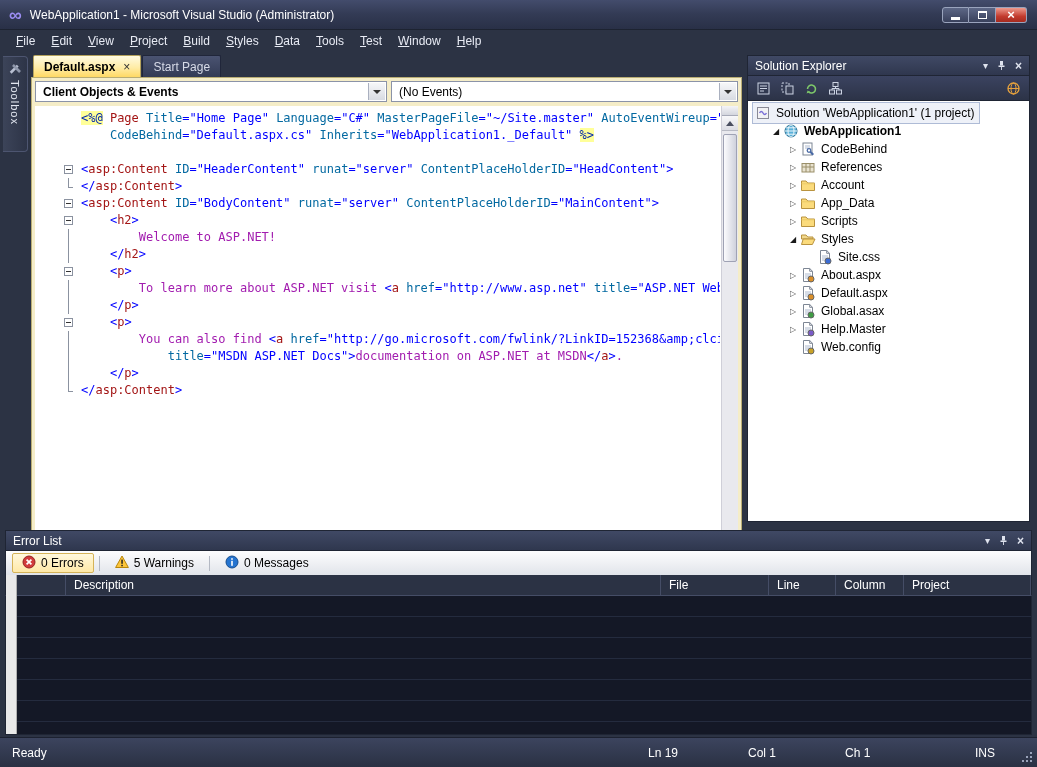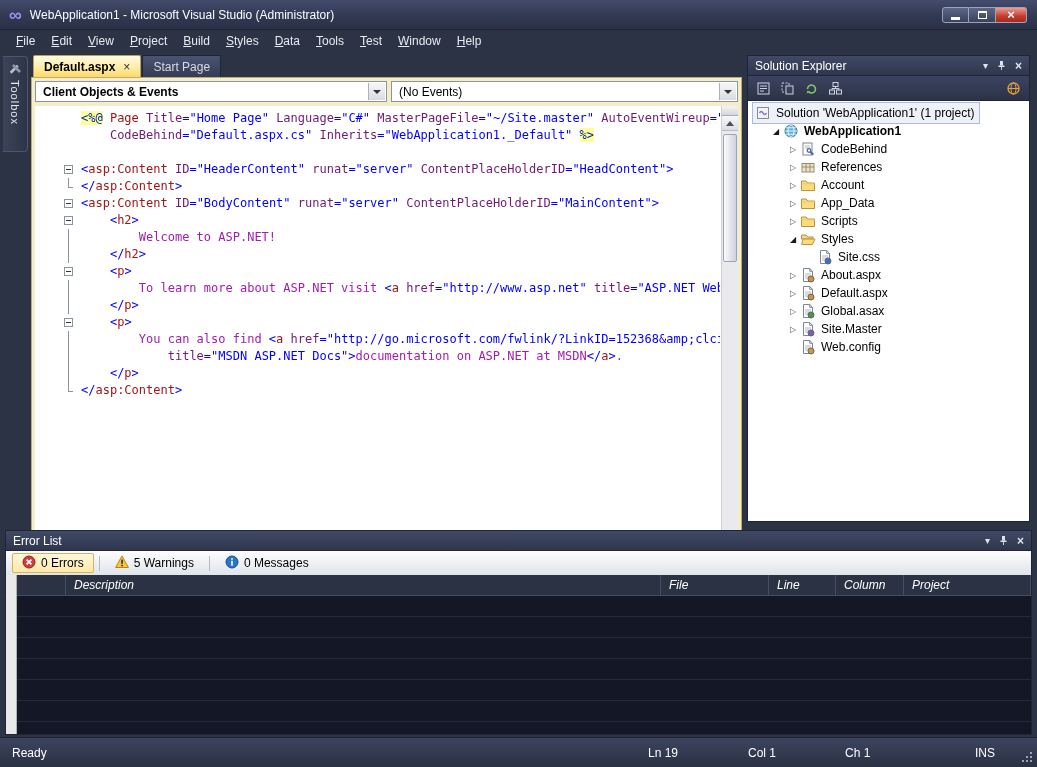--- a/index.html
+++ b/index.html
@@ -46,21 +46,21 @@
   .outline-margin{position:absolute;left:26px;top:4px;width:15px;}
   .out-cell{height:17px;position:relative;}
   .out-cell.out-line::before{content:"";position:absolute;left:7px;top:0;bottom:0;width:1px;background:#8b92a0;}
   .out-cell.out-end::before{content:"";position:absolute;left:7px;top:0;height:9px;width:1px;background:#8b92a0;}
   .out-cell.out-end::after{content:"";position:absolute;left:7px;top:9px;width:5px;height:1px;background:#8b92a0;}
   .out-box{position:absolute;left:3px;top:4px;width:9px;height:9px;border:1px solid #8b92a0;background:#fff;}
   .out-box::after{content:"";position:absolute;left:1px;right:1px;top:3px;height:1px;background:#333;}
   .code-lines{position:absolute;left:46px;top:4px;right:18px;bottom:0;font-family:"DejaVu Sans Mono","Liberation Mono",monospace;font-size:12px;line-height:17px;white-space:pre;overflow:hidden;color:#000;}
   .code-line{height:17px;}
   .tk-tag{color:#a31515;}
-  .tk-attr{color:#701a75;}
+  .tk-attr{color:#0369a1;}
   .tk-op{color:#0000ff;}
   .tk-val{color:#0000ff;}
   .tk-pl{color:#a21caf;}
   .tk-dir{color:#0026ad;background:#ffff99;}
 
   
   .vscroll{position:absolute;right:0;top:0;bottom:0;width:17px;background:#e9e9ee;border-left:1px solid #cfcfd8;}
   .vs-split{height:10px;background:linear-gradient(#f4f4f7,#d4d6de);border-bottom:1px solid #a7aab8;}
   .vs-btn{height:15px;background:linear-gradient(#f8f8fa,#dcdde4);border-bottom:1px solid #b8bac4;display:flex;align-items:center;justify-content:center;}
   .vs-btn.down{position:absolute;bottom:0;left:0;right:0;border-top:1px solid #b8bac4;border-bottom:none;}
@@ -99,21 +99,21 @@
   .tree-label.bold{font-weight:bold;}
   .sel-wrap{display:flex;align-items:center;background:#eef1f8;border:1px solid #aebbd6;padding:0 2px;}
 
   
   .error-list{position:absolute;left:5px;top:530px;width:1027px;height:205px;}
   .el-toolbar{height:24px;background:linear-gradient(#fdfdfe,#e1e4ea);border-left:1px solid #1f2534;border-right:1px solid #1f2534;display:flex;align-items:center;padding:0 6px;}
   .el-filter{display:flex;align-items:center;gap:5px;height:20px;padding:0 9px;color:#000;border:1px solid transparent;border-radius:2px;cursor:default;}
   .el-filter.active{background:linear-gradient(#fff8dc,#ffe9a8);border:1px solid #d5b358;}
   .el-sep{width:1px;height:15px;background:#b4b9c4;margin:0 5px;}
   .el-grid-header{height:21px;display:flex;background:#2b3244;border-left:1px solid #1f2534;border-right:1px solid #1f2534;border-bottom:1px solid #454d66;color:#fff;}
-  .el-col{display:flex;align-items:center;padding-left:8px;border-right:1px solid #454d66;overflow:hidden;cursor:default;font-style:italic;}
+  .el-col{display:flex;align-items:center;padding-left:8px;border-right:1px solid #454d66;overflow:hidden;cursor:default;}
   .el-body{position:absolute;left:0;top:66px;right:0;bottom:0;background:#141826;border:1px solid #1f2534;border-top:none;overflow:hidden;}
   .el-row{height:21px;border-bottom:1px solid #242b3e;}
   .el-strip{position:absolute;left:1px;top:45px;width:11px;bottom:1px;background:#e9e9e9;border-right:1px solid #b0b0b0;z-index:3;}
 
   
   .statusbar{position:absolute;left:0;top:737px;width:100%;height:30px;background:linear-gradient(#3c445e,#2a3143);border-top:1px solid #1c2130;color:#ffffff;}
   .sb-item{position:absolute;top:8px;}
   .sb-grip{position:absolute;right:4px;bottom:4px;width:12px;height:12px;
     background:
       radial-gradient(circle at 10px 2px,#9aa3ba 1.1px,transparent 1.3px),
@@ -445,21 +445,21 @@
         <div class="tree-row" style="padding-left: 38px;">
           <span class="tree-arrow">▷</span>
           <span class="tree-icon">
             <svg width="16" height="16" viewBox="0 0 16 16">
               <path d="M3.5 1.5 h6.2 l2.8 2.8 v10.2 h-9z" fill="#fff" stroke="#7d8694"></path>
               <path d="M9.7 1.5 v2.8 h2.8" fill="none" stroke="#7d8694"></path>
               <path d="M5 7 h6 M5 9 h6 M5 11 h4" stroke="#aebace"></path>
               <circle cx="11" cy="12" r="3" fill="#7a5bc7" stroke="#666"></circle>
             </svg>
           </span>
-          <span class="tree-label">Site.Master</span>
+          <span class="tree-label">Help.Master</span>
         </div>
         <div class="tree-row" style="padding-left: 38px;">
           <span class="tree-arrow"></span>
           <span class="tree-icon">
             <svg width="16" height="16" viewBox="0 0 16 16">
               <path d="M3.5 1.5 h6.2 l2.8 2.8 v10.2 h-9z" fill="#fff" stroke="#7d8694"></path>
               <path d="M9.7 1.5 v2.8 h2.8" fill="none" stroke="#7d8694"></path>
               <path d="M5 7 h6 M5 9 h6 M5 11 h4" stroke="#aebace"></path>
               <circle cx="11" cy="12" r="3" fill="#c9a227" stroke="#666"></circle>
             </svg>

